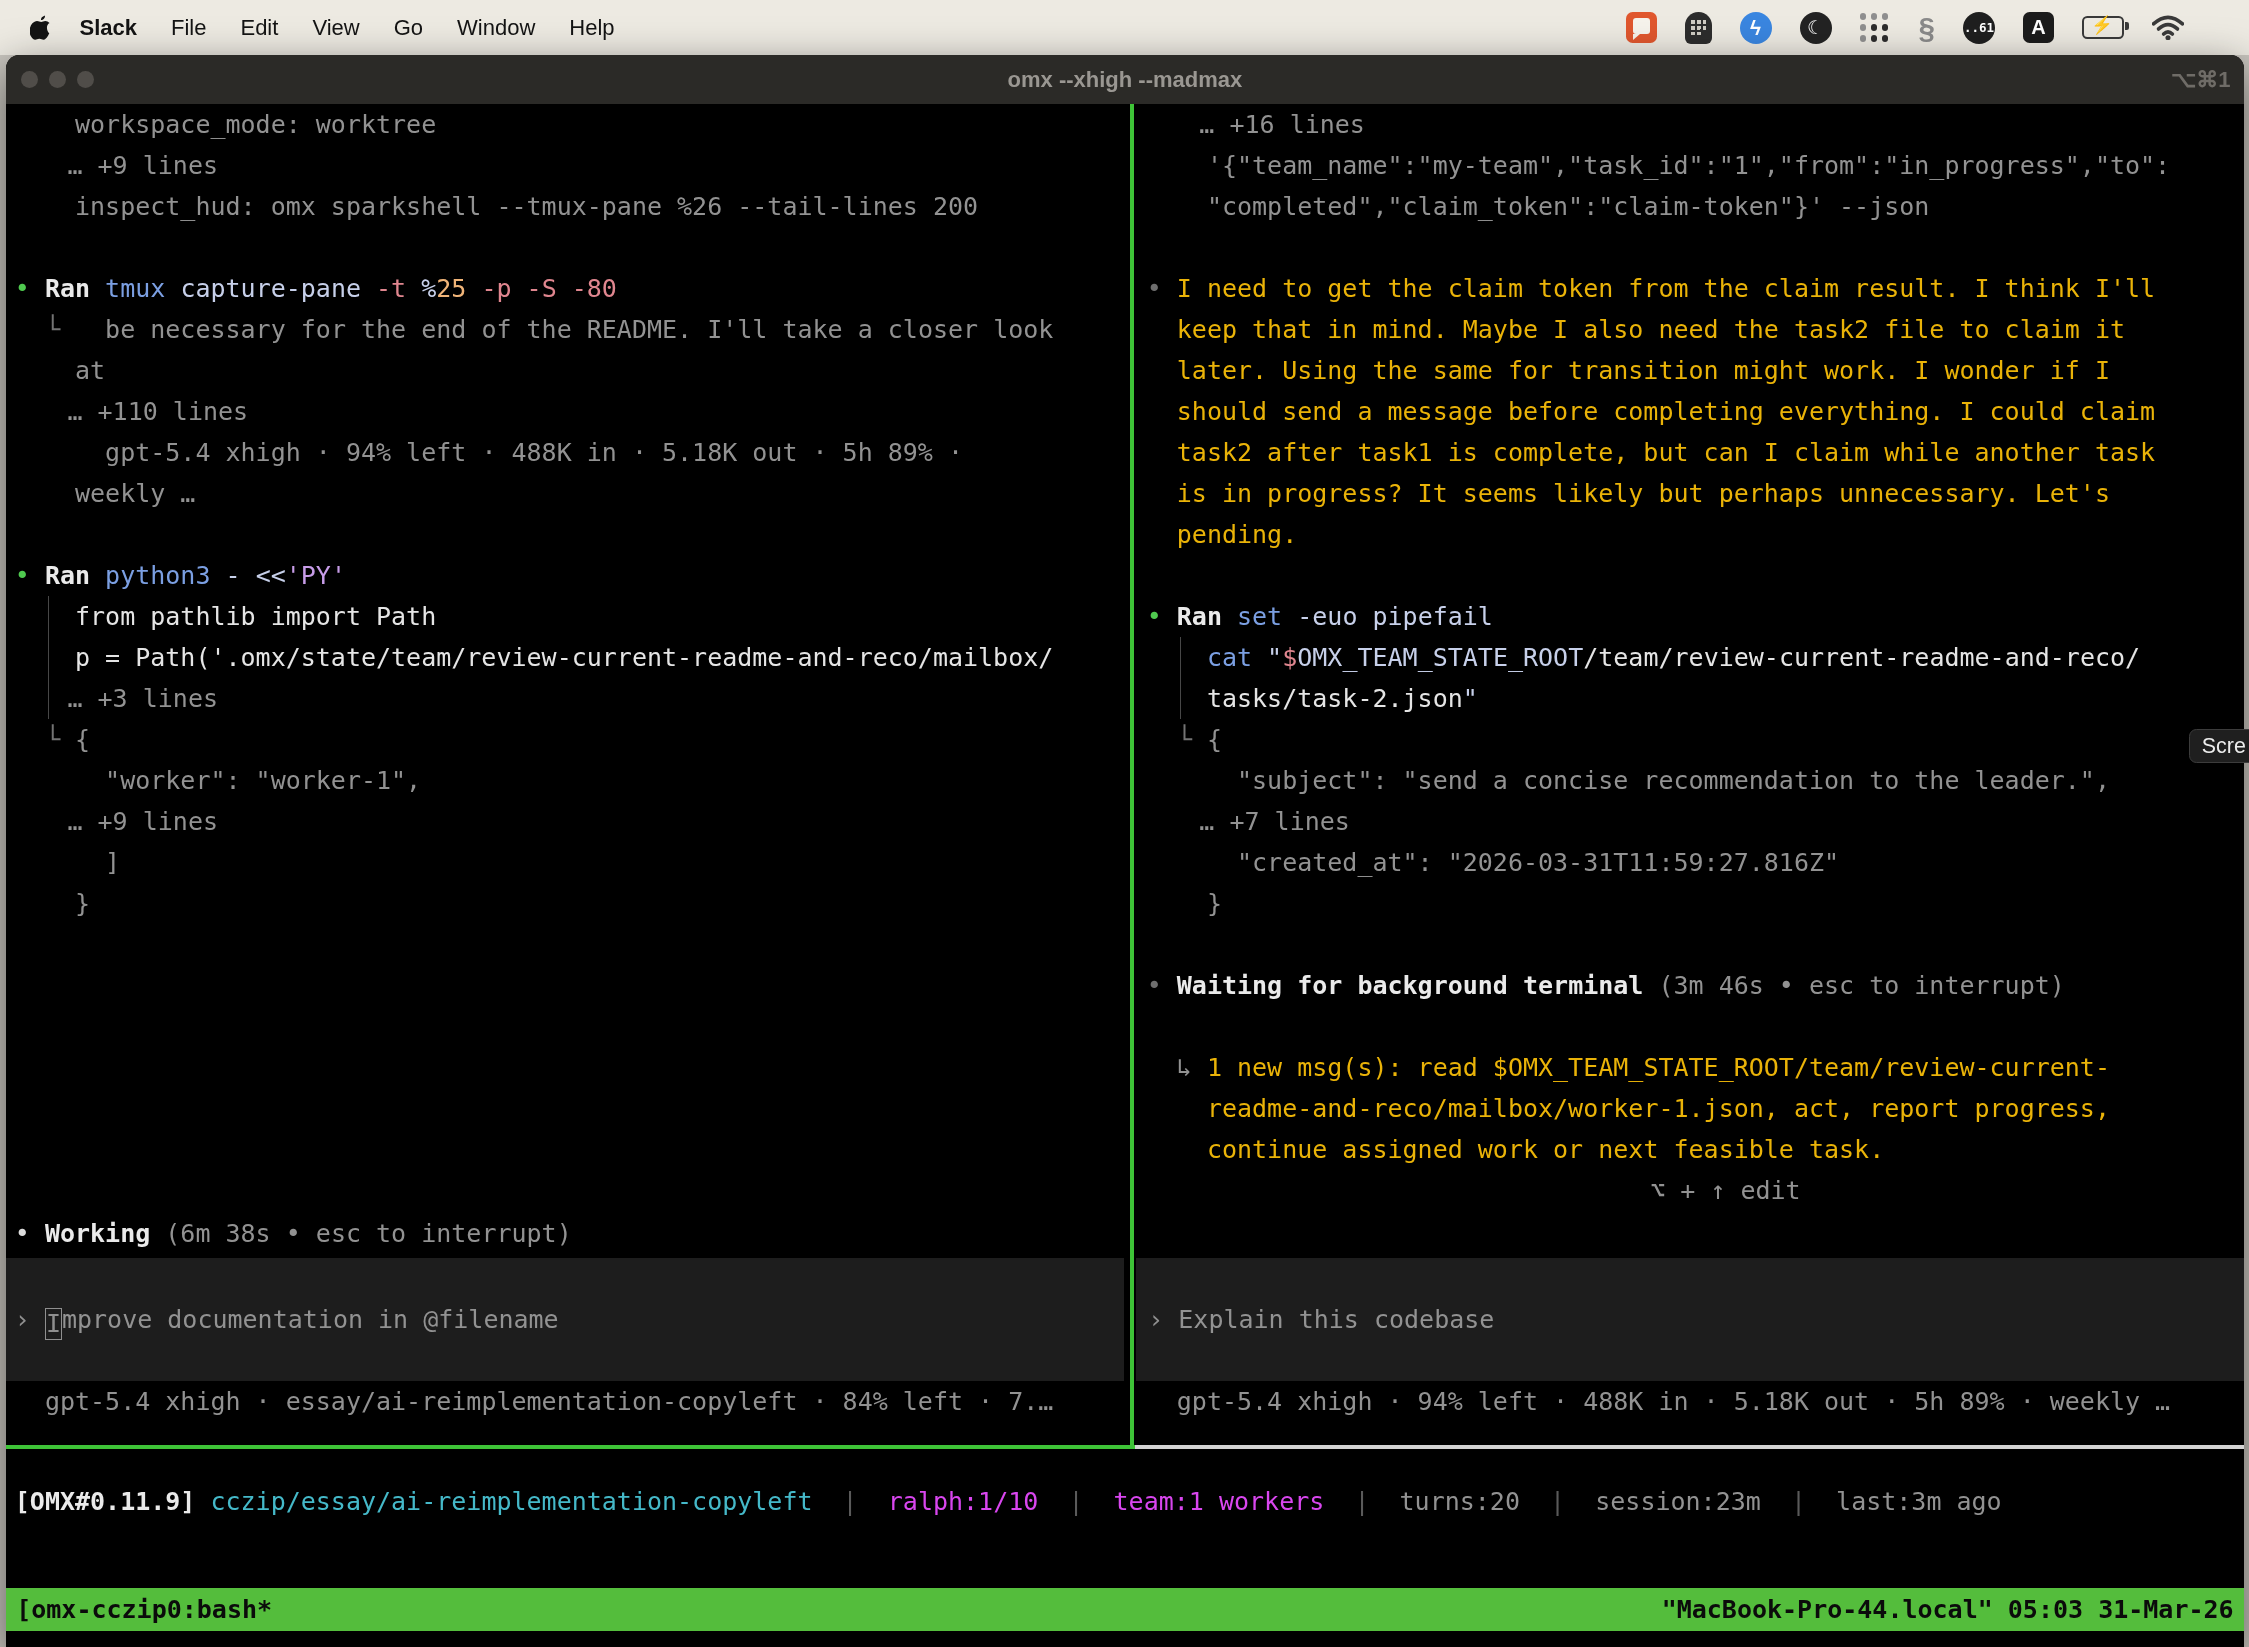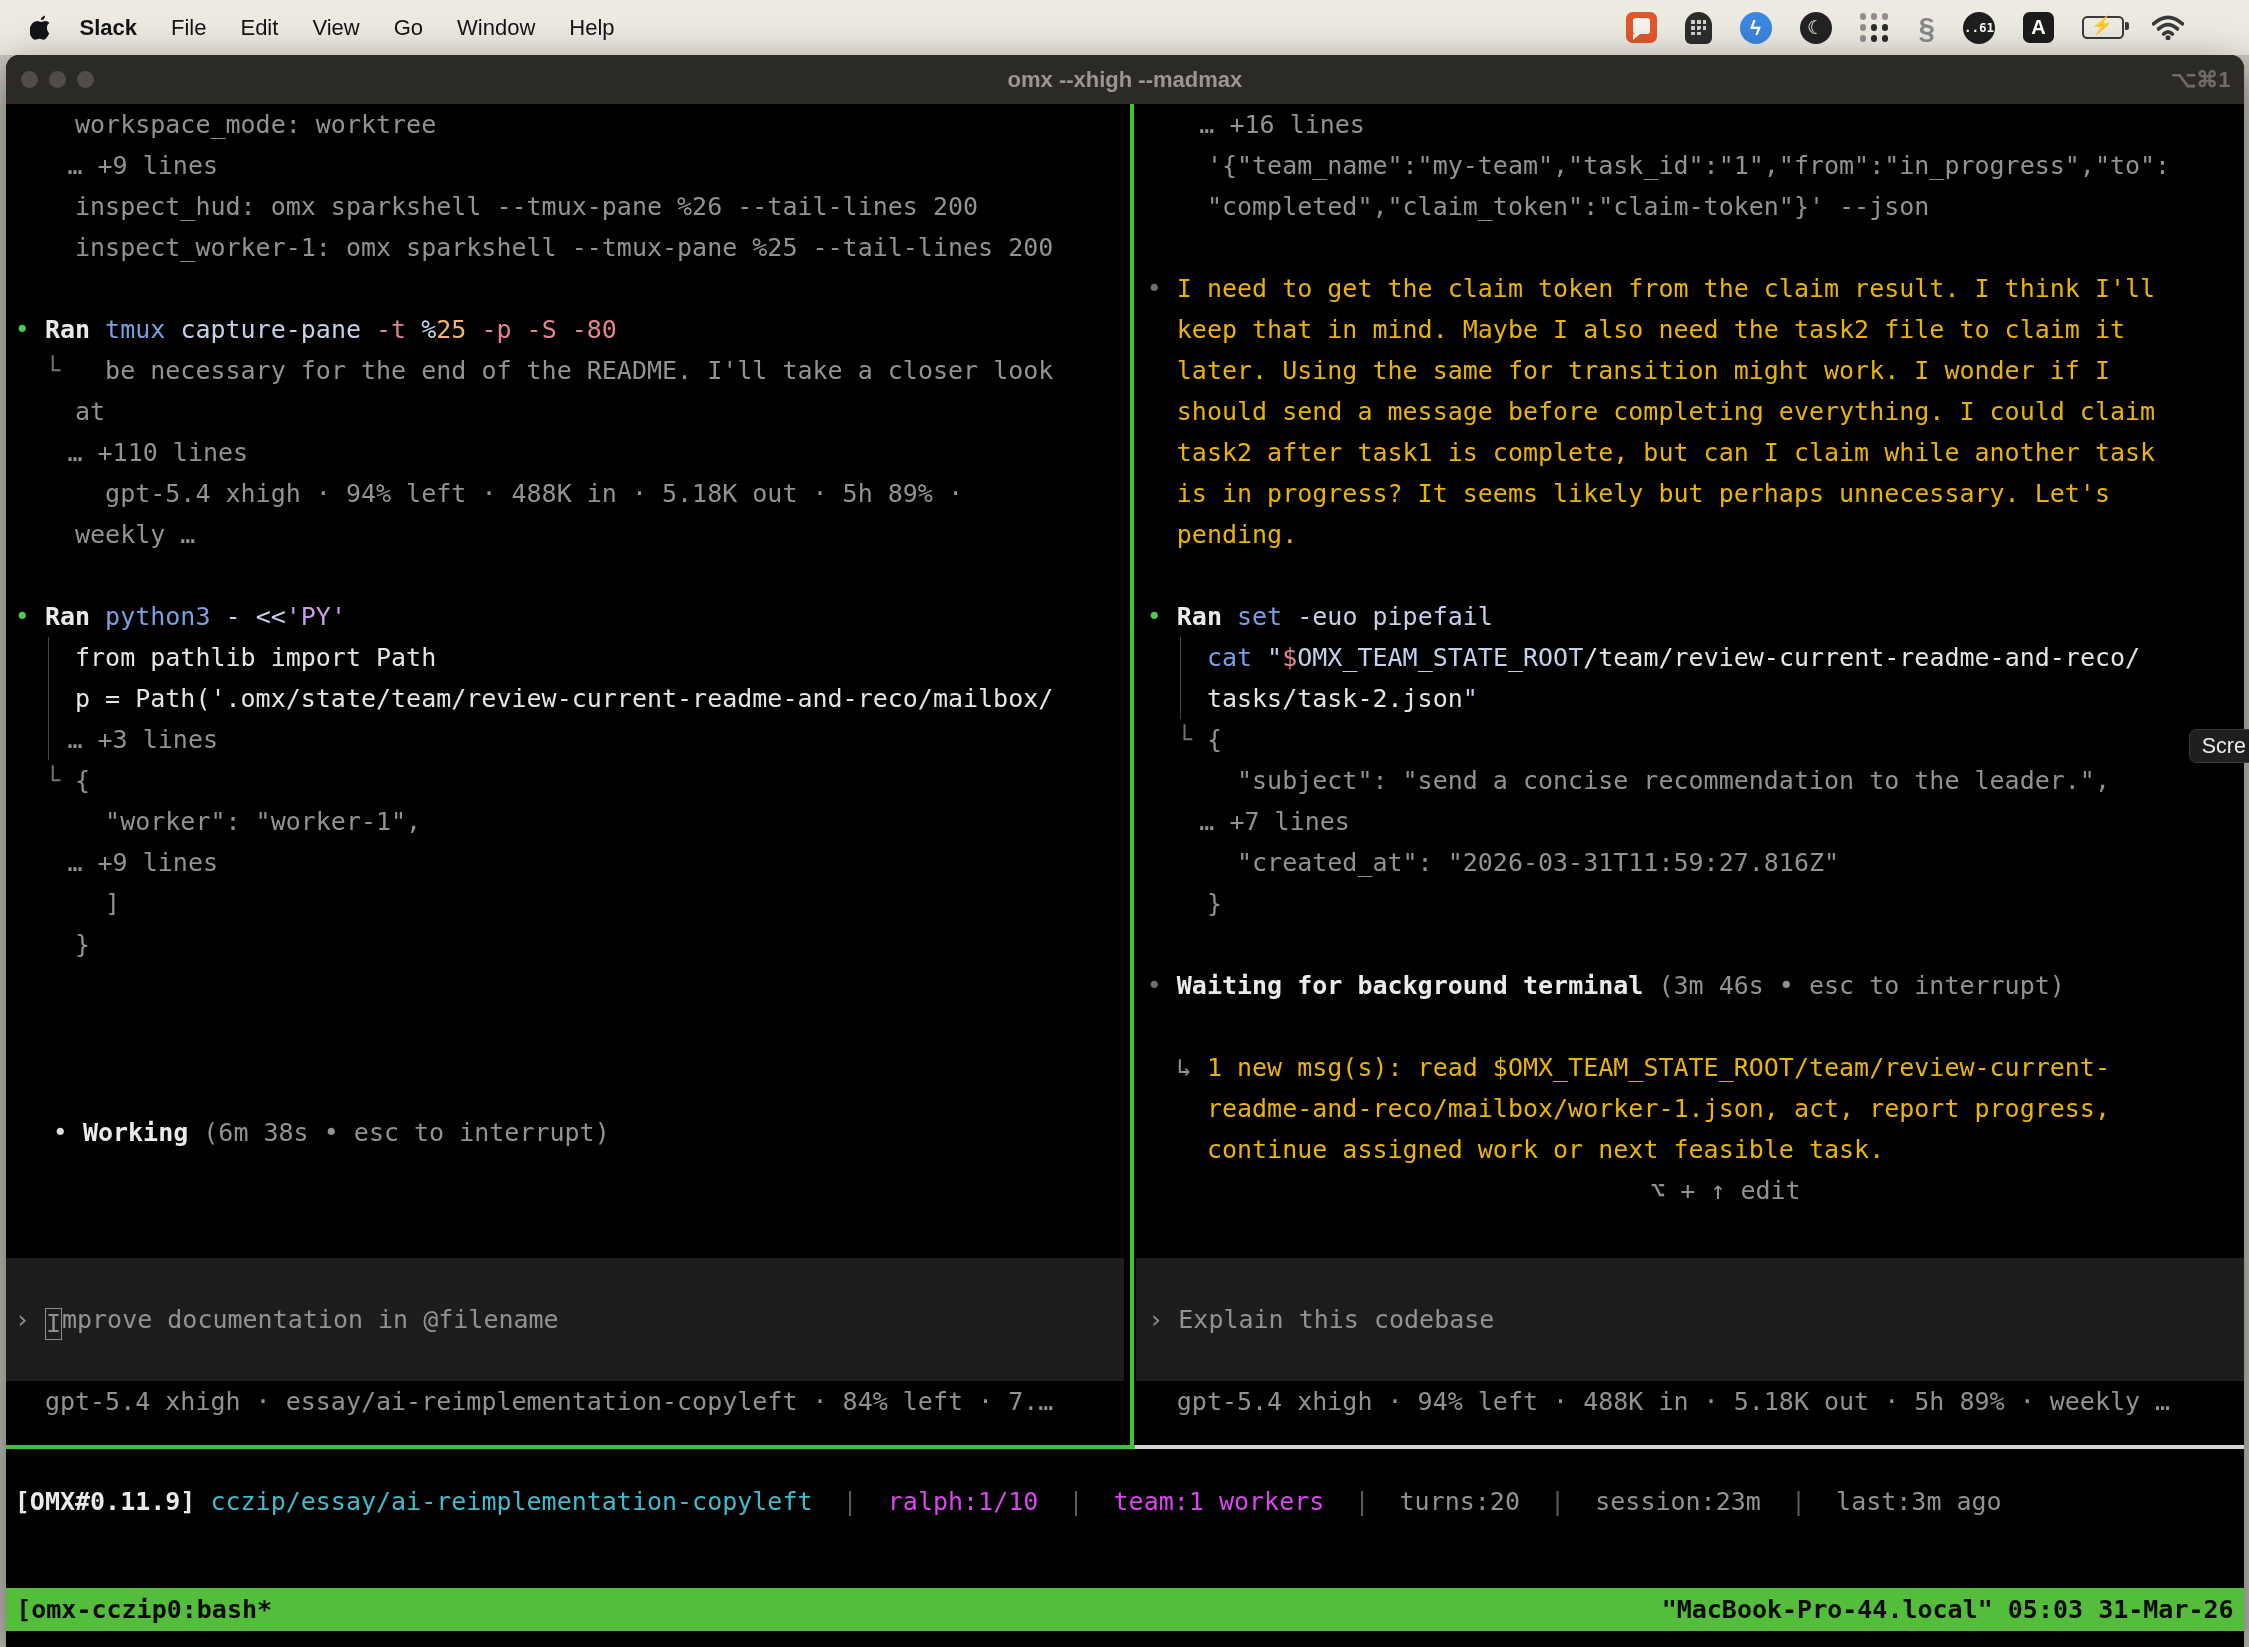--- a/index.html
+++ b/index.html
@@ -78,21 +78,21 @@
   .pr{color:#8f8f8f;} .ptx{color:#b7b7b7;}
   .cur{border:1.5px solid #8f8f8f;color:#8f8f8f;display:inline-block;line-height:29.5px;height:29.5px;vertical-align:-4.4px;}
   
   .panel{position:absolute;background:#1d1d1d;display:flex;flex-direction:column;justify-content:center;}
   .panel .ln{background:transparent;}
   .panel.ralph{left:0;right:5.9px;top:929px;height:112px;}
   .panel.inputbox{top:1154px;height:123px;}
   .pane.left .panel.inputbox{left:0;right:5.9px;}
   .pane.right .panel.inputbox{left:1.5px;right:0;}
   .abslines{position:absolute;left:0;right:0;}
-  .working{top:1008px;padding-left:38px;}
+  .working{top:1109px;}
   .pstatus{top:1277px;}
   
   .omxline{position:absolute;left:0;right:0;top:1377px;height:41px;line-height:41px;
     white-space:pre;font-size:25px;padding-left:8.9px;--pad:0px;}
   .tmuxbar{position:absolute;left:0;right:0;top:1484px;height:43px;background:#54bd3c;
     color:#0b0b0b;font-size:25px;font-weight:bold;line-height:43px;white-space:pre;
     display:flex;justify-content:space-between;padding:0 10.3px;}
   
   .overlaybtn{position:absolute;left:2189px;top:729px;width:81px;height:34px;
     background:#1f1f1f;border:1.5px solid #3c3c3c;border-radius:7.4px;color:#ececec;
@@ -156,21 +156,20 @@
     <span class="wtitle">omx --xhigh --madmax</span>
     <span class="wshort">⌥⌘1</span>
   </div>
   <div class="content">
 
     <div class="pane left">
       <div>
           <div class="ln" style="padding-left: calc(var(--pad) + 4ch);"><span class="gr">workspace_mode: worktree</span></div>
           <div class="ln" style="padding-left: calc(var(--pad) + 3.5ch);"><span class="gr">… +9 lines</span></div>
           <div class="ln" style="padding-left: calc(var(--pad) + 4ch);"><span class="gr">inspect_hud: omx sparkshell --tmux-pane %26 --tail-lines 200</span></div>
-          <div class="ln" style="padding-left: calc(var(--pad) + 4ch);"><span class="gr">inspect_worker-1: omx sparkshell --tmux-pane %25 --tail-lines 200</span></div>
           <div class="ln"></div>
           <div class="ln"><span class="bgn">• </span><span class="wb">Ran </span><span class="bl">tmux </span><span class="lv">capture-pane </span><span class="pk">-t </span><span class="lv">%</span><span class="or">25 </span><span class="pk">-p -S -80</span></div>
           <div class="ln" style="padding-left: calc(var(--pad) + 2ch);"><span class="dim">└   </span><span class="gr">be necessary for the end of the README. I'll take a closer look</span></div>
           <div class="ln" style="padding-left: calc(var(--pad) + 4ch);"><span class="gr">at</span></div>
           <div class="ln" style="padding-left: calc(var(--pad) + 3.5ch);"><span class="gr">… +110 lines</span></div>
           <div class="ln" style="padding-left: calc(var(--pad) + 6ch);"><span class="gr">gpt-5.4 xhigh · 94% left · 488K in · 5.18K out · 5h 89% ·</span></div>
           <div class="ln" style="padding-left: calc(var(--pad) + 4ch);"><span class="gr">weekly …</span></div>
           <div class="ln"></div>
           <div class="ln"><span class="bgn">• </span><span class="wb">Ran </span><span class="bl">python3 </span><span class="lv">- </span><span class="lv">&lt;&lt;</span><span class="pu">'PY'</span></div>
           <div class="ln g" style="padding-left: calc(var(--pad) + 4ch);"><span class="cg">from pathlib import Path</span></div>

